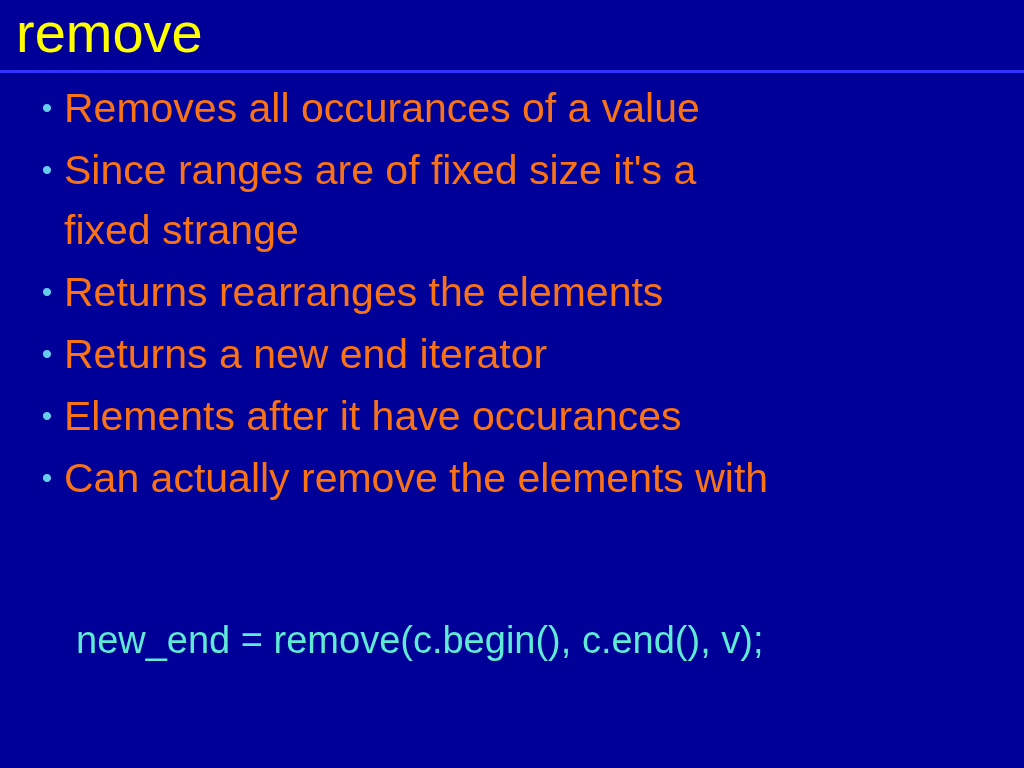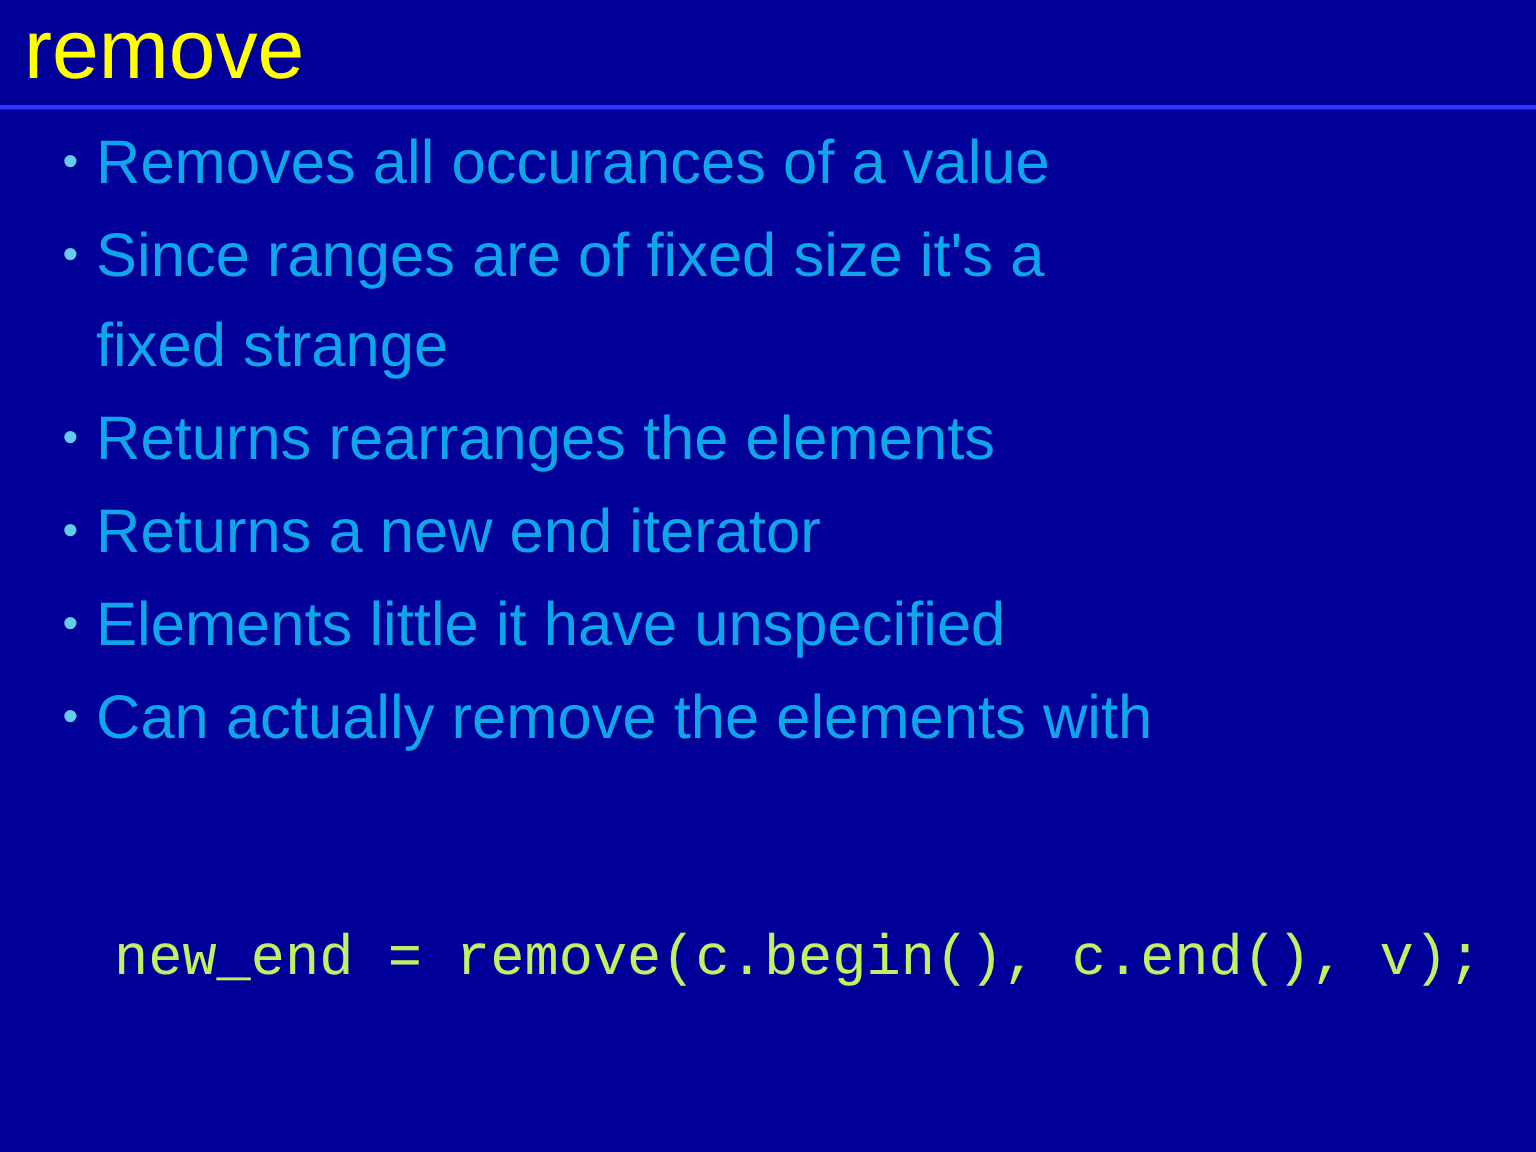--- a/index.html
+++ b/index.html
@@ -54,38 +54,37 @@
     flex: 0 0 auto;
     width: 34px;
     color: #66ccee;
     font-size: 30px;
     line-height: 60px;
     text-align: center;
     margin-top: 0px;
   }
   .bullet-text {
     flex: 1 1 auto;
-    color: #0ea5e9;
+    color: #f97316;
     font-size: 41px;
     line-height: 60px;
     white-space: pre-wrap;
   }
   .gap-top {
     margin-top: 10px;
   }
   .code-block {
     margin: 0 0 0 46px;
     color: #ffff00;
     font-size: 38px;
     line-height: 52px;
     white-space: pre;
   }
   .code-line {
-    color: #bef264;
-    font-family: Liberation Mono, monospace;
+    color: #5eead4;
   }
 </style>
 </head>
 <body>
 
 <div class="slide">
 
   <div class="slide-title">remove</div>
   <div class="title-rule"></div>
 
@@ -107,21 +106,21 @@
       <span class="bullet-text">Returns rearranges the elements</span>
     </div>
 
     <div class="bullet-row">
       <span class="bullet-dot">•</span>
       <span class="bullet-text">Returns a new end iterator</span>
     </div>
 
     <div class="bullet-row">
       <span class="bullet-dot">•</span>
-      <span class="bullet-text">Elements little it have unspecified</span>
+      <span class="bullet-text">Elements after it have occurances</span>
     </div>
 
 
     <div class="bullet-row">
       <span class="bullet-dot">•</span>
       <span class="bullet-text">Can actually remove the elements with</span>
     </div>
 
     <div class="code-block">
       <div class="code-line">new_end = remove(c.begin(), c.end(), v);</div>

